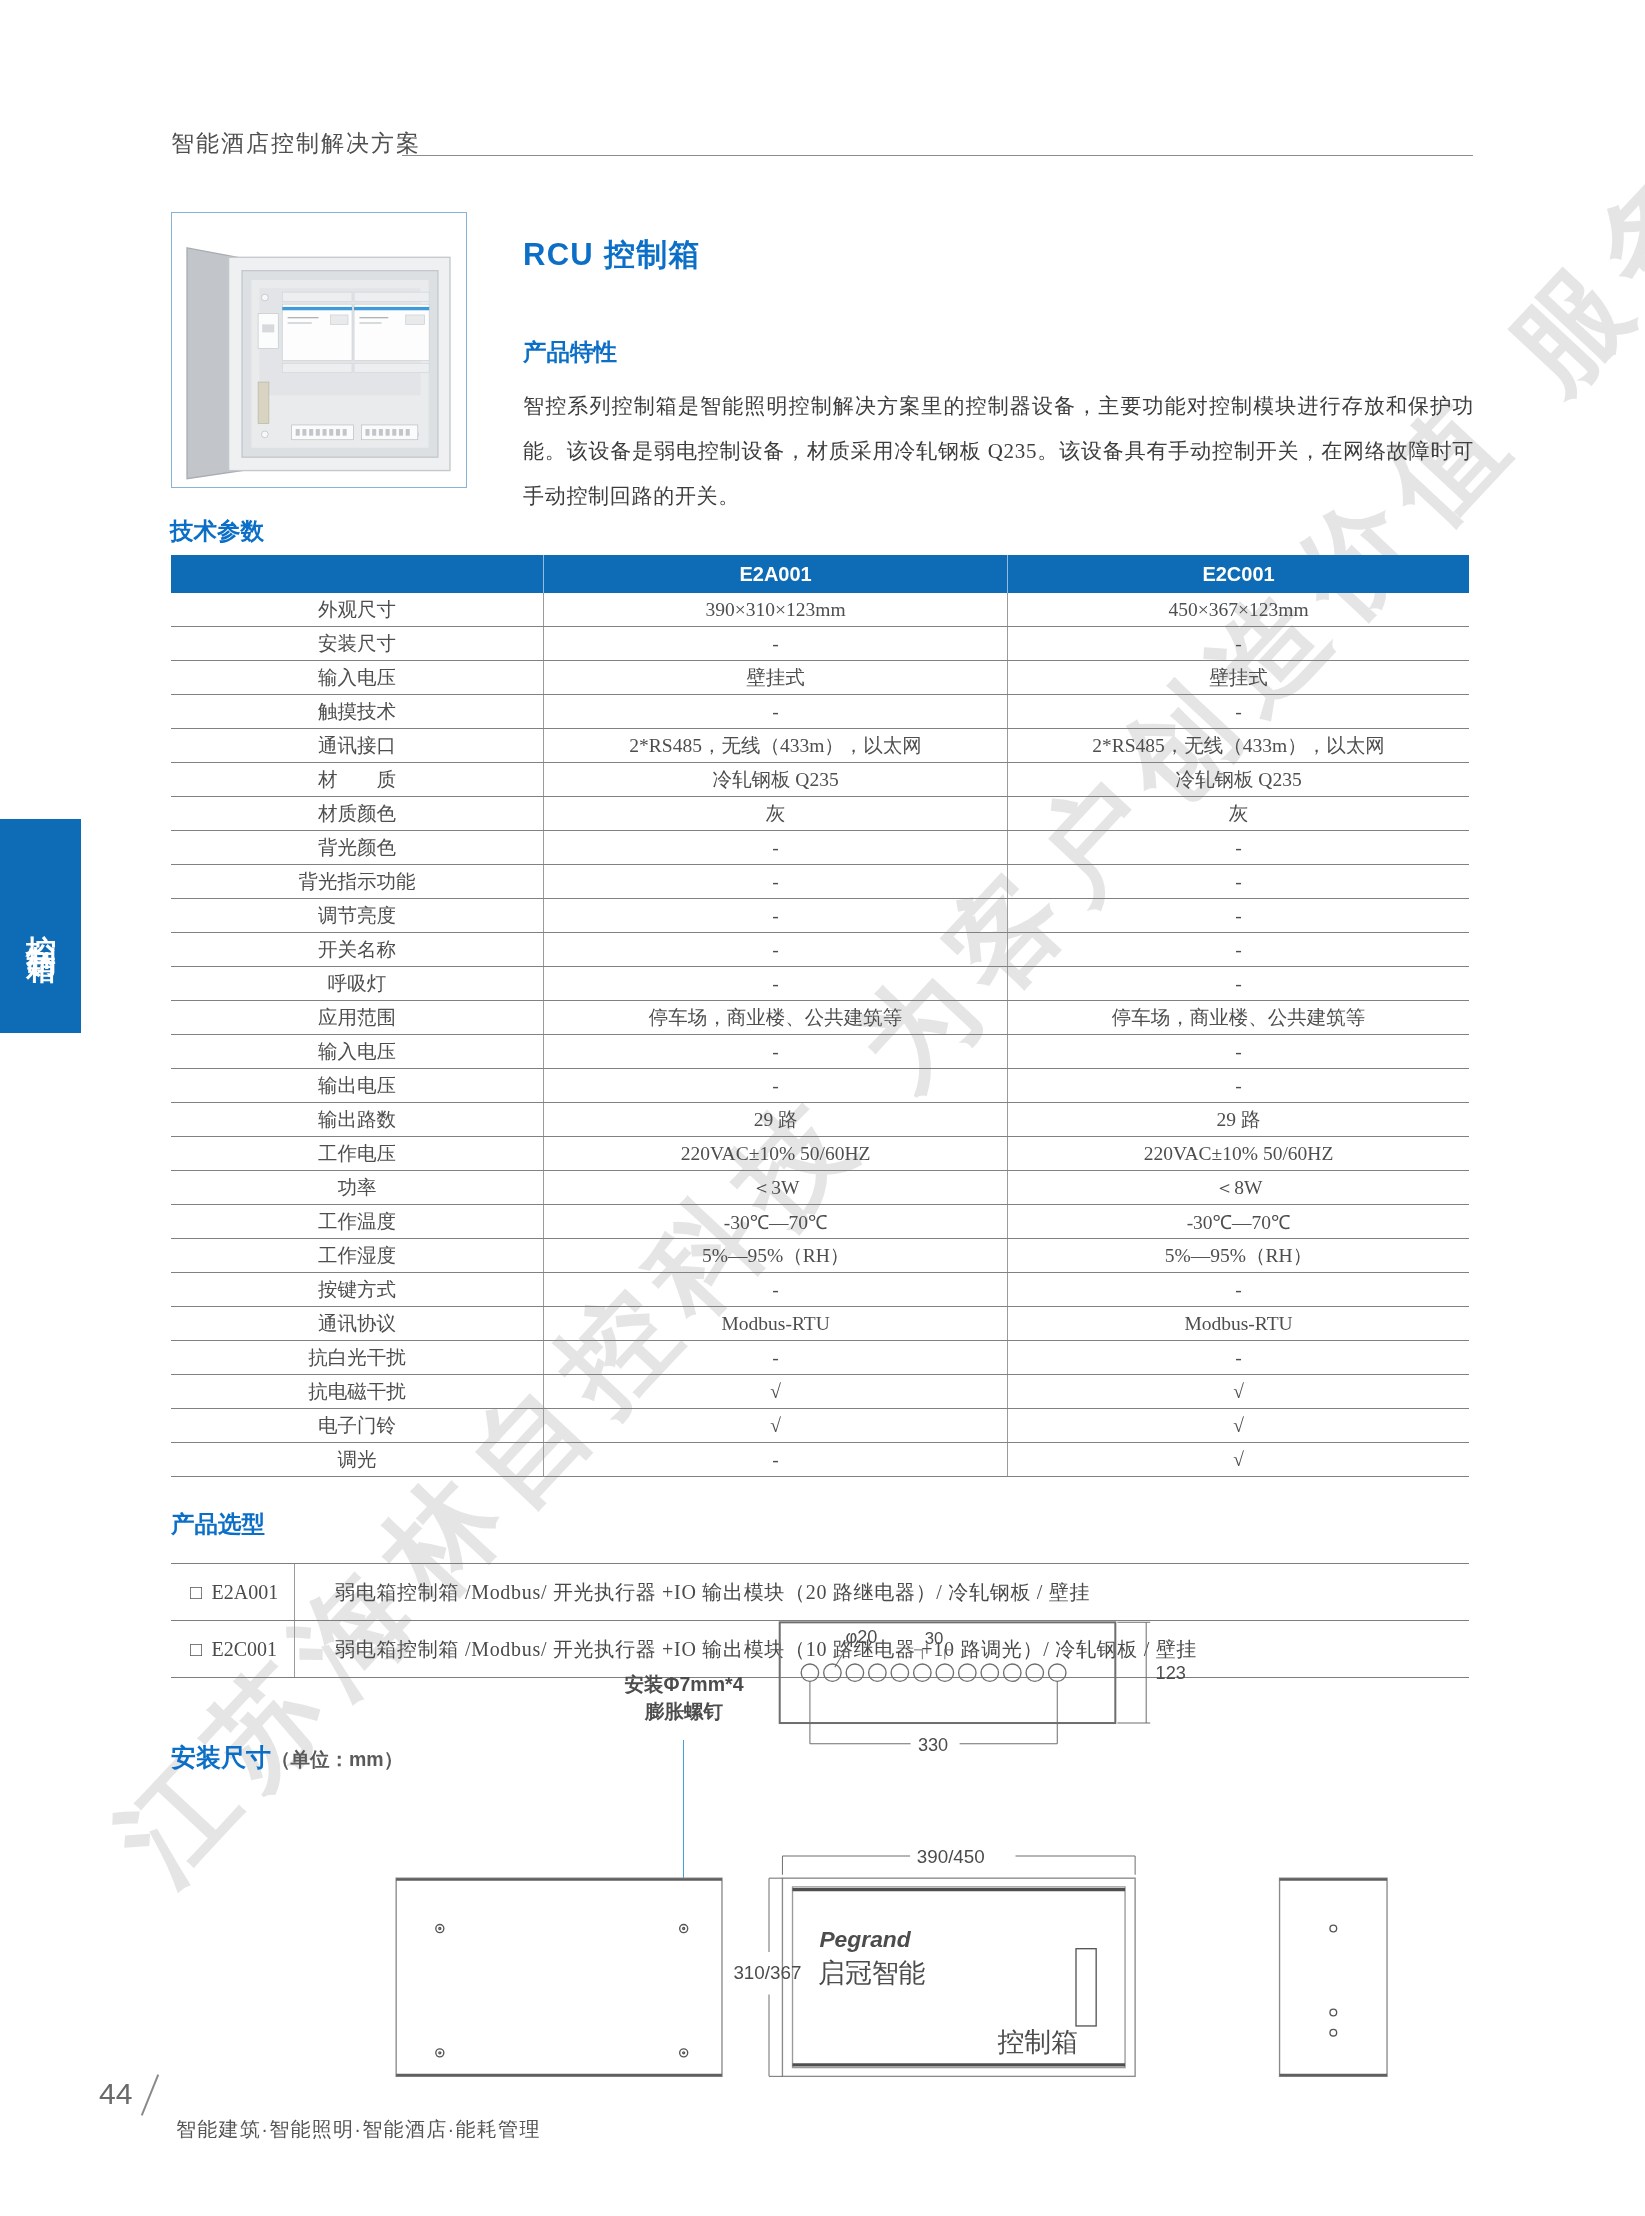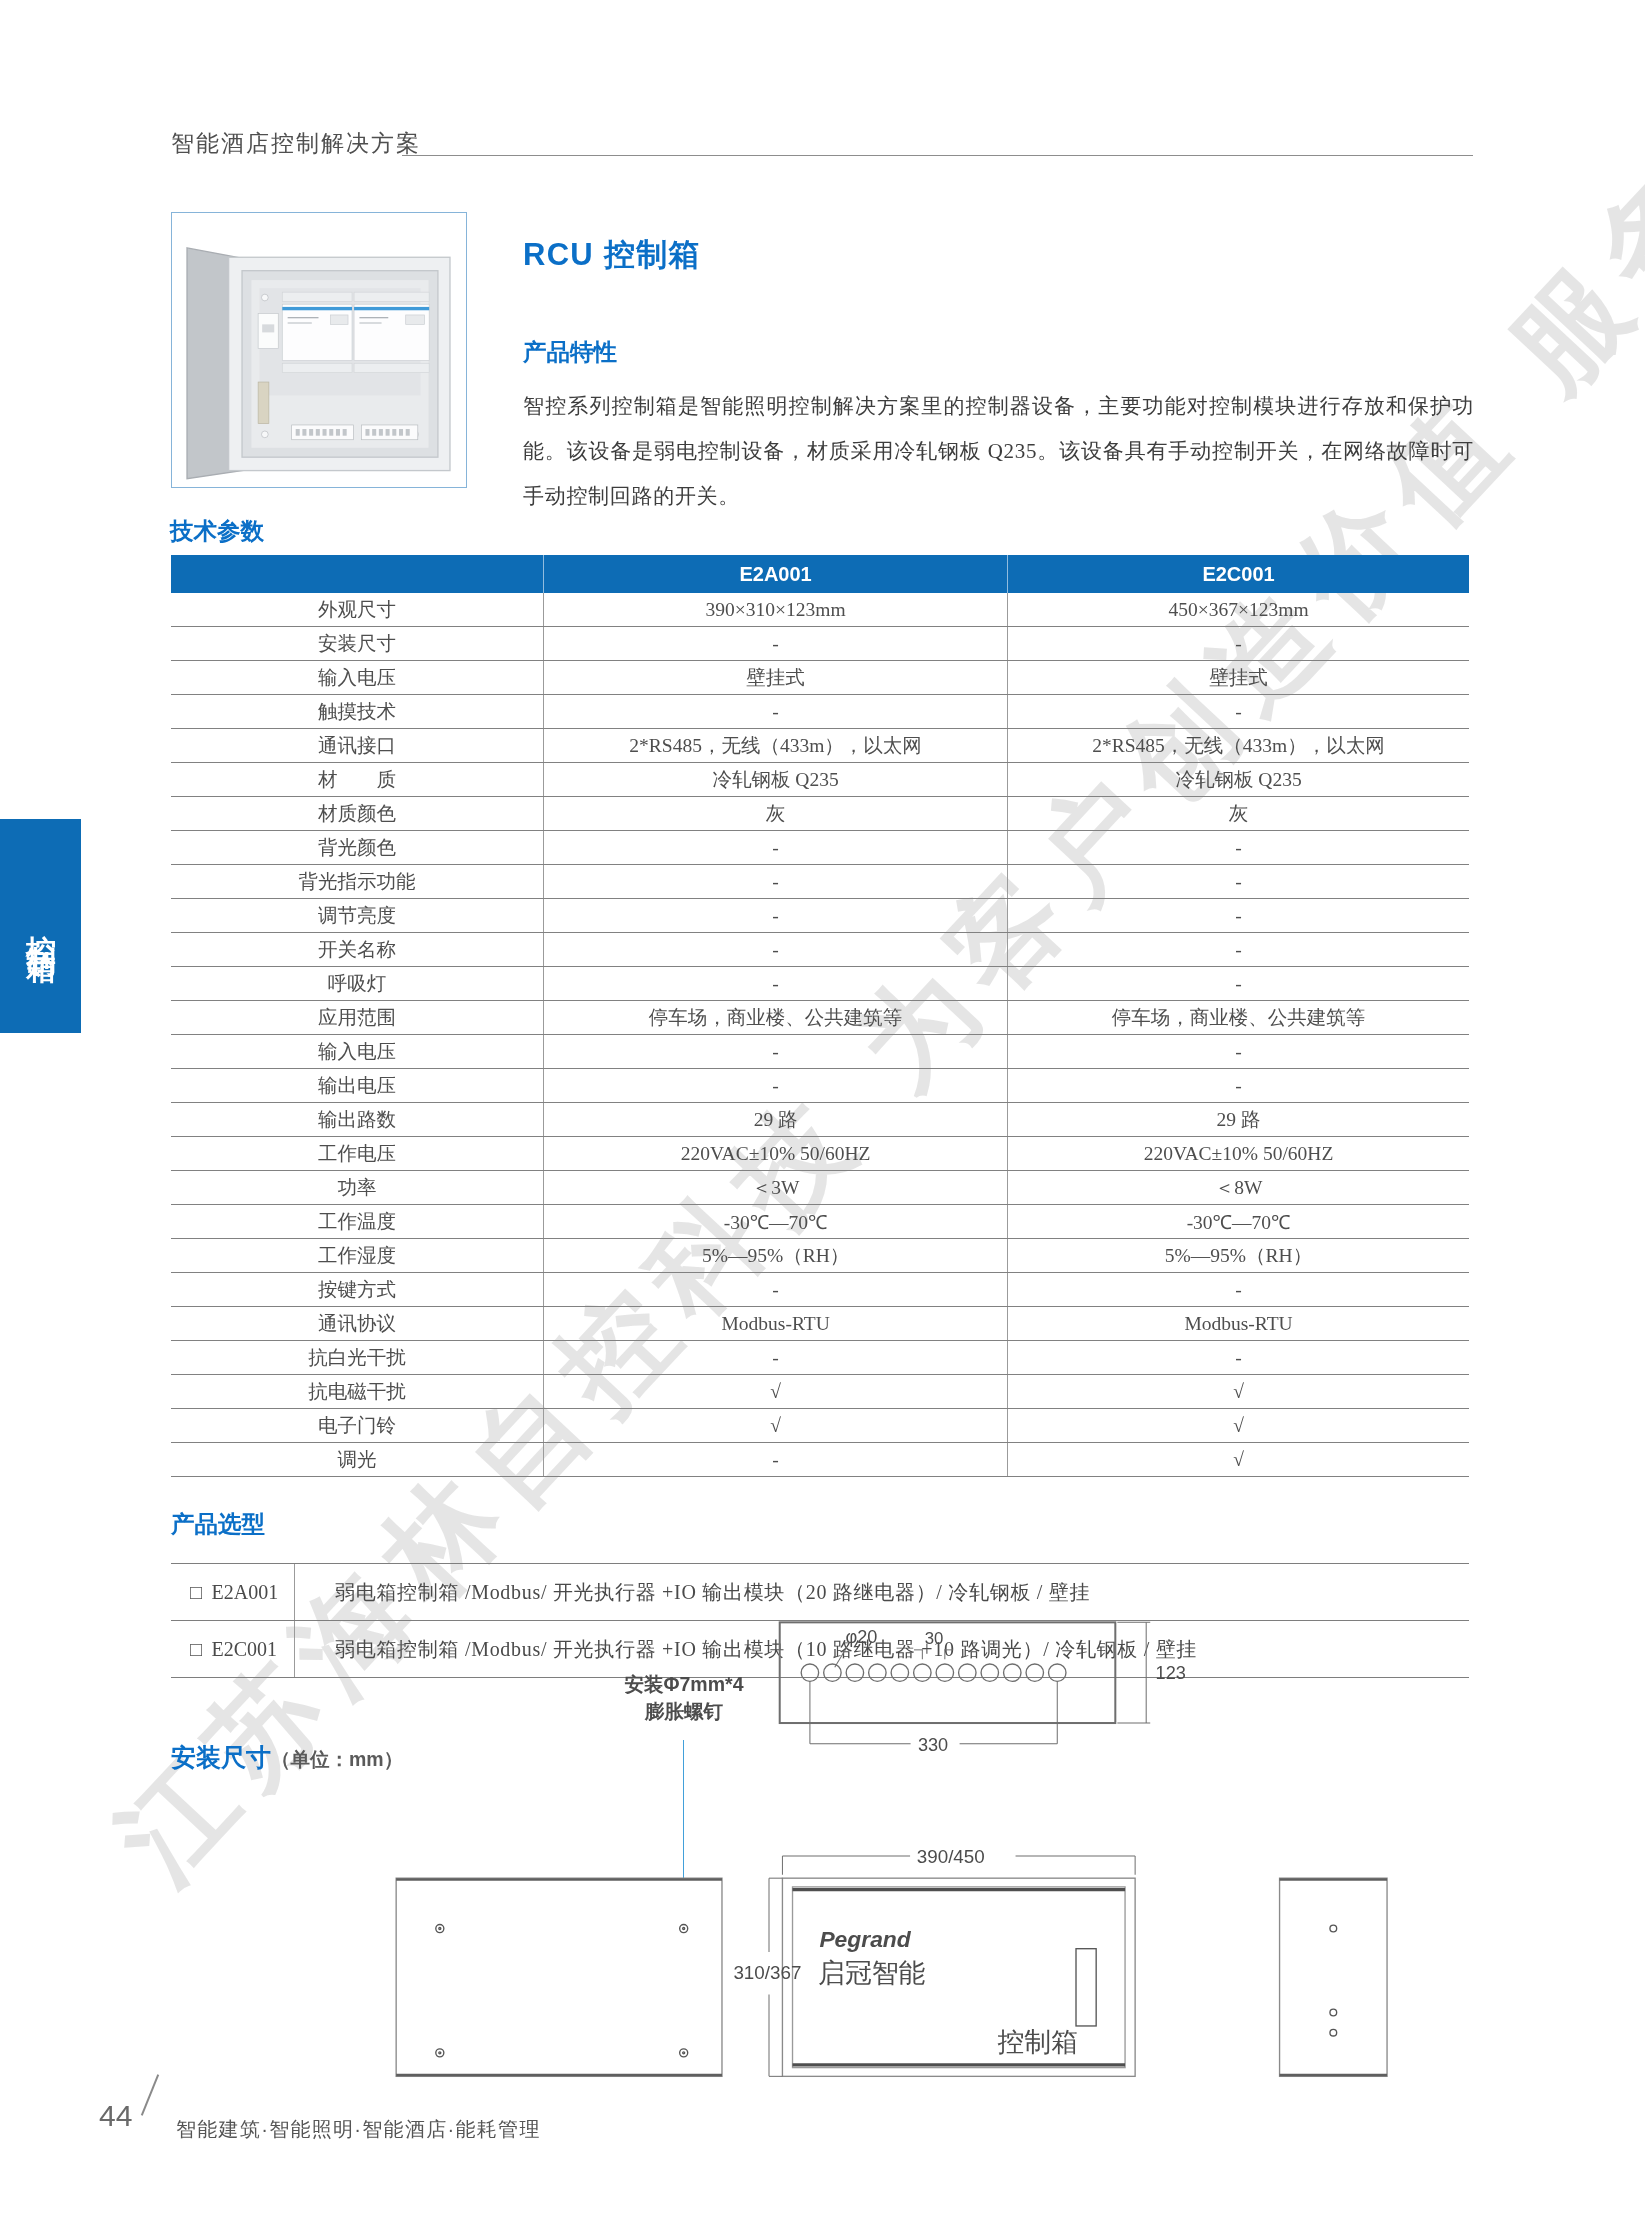--- a/index.html
+++ b/index.html
@@ -57,21 +57,21 @@
     font-size:19.5px;color:#4c4c4c;line-height:27px;font-weight:bold;}
   .leader-line{position:absolute;left:683px;top:1740px;width:1.3px;height:187px;background:#42a0da;}
   svg text{font-family:"Liberation Sans",sans-serif;fill:#4c4c4c;}
   .svg-abs{position:absolute;}
   
   .side-tab{position:absolute;left:0;top:819px;width:81px;height:214px;background:#0d6cb5;
     display:flex;align-items:center;justify-content:center;}
   .side-tab span{writing-mode:vertical-rl;text-orientation:upright;color:#fff;
     font-size:30px;font-weight:bold;letter-spacing:9.4px;}
   
-  .page-num{position:absolute;left:99px;top:2077px;font-size:30px;color:#6a6a6a;margin-top:22px;}
+  .page-num{position:absolute;left:99px;top:2077px;font-size:30px;color:#6a6a6a;}
   .foot-slash{position:absolute;left:149px;top:2073px;width:2px;height:44px;background:#8a8a8a;transform:rotate(22deg);}
   .tagline{position:absolute;left:176px;top:2084px;font-size:20px;color:#555;letter-spacing:1.3px;margin-top:32px;}
 </style>
 </head>
 <body>
 
 <div class="page">
 
   <div class="watermark">江苏海林自控科技 为客户创造价值 服务顾问13951623601</div>
 

